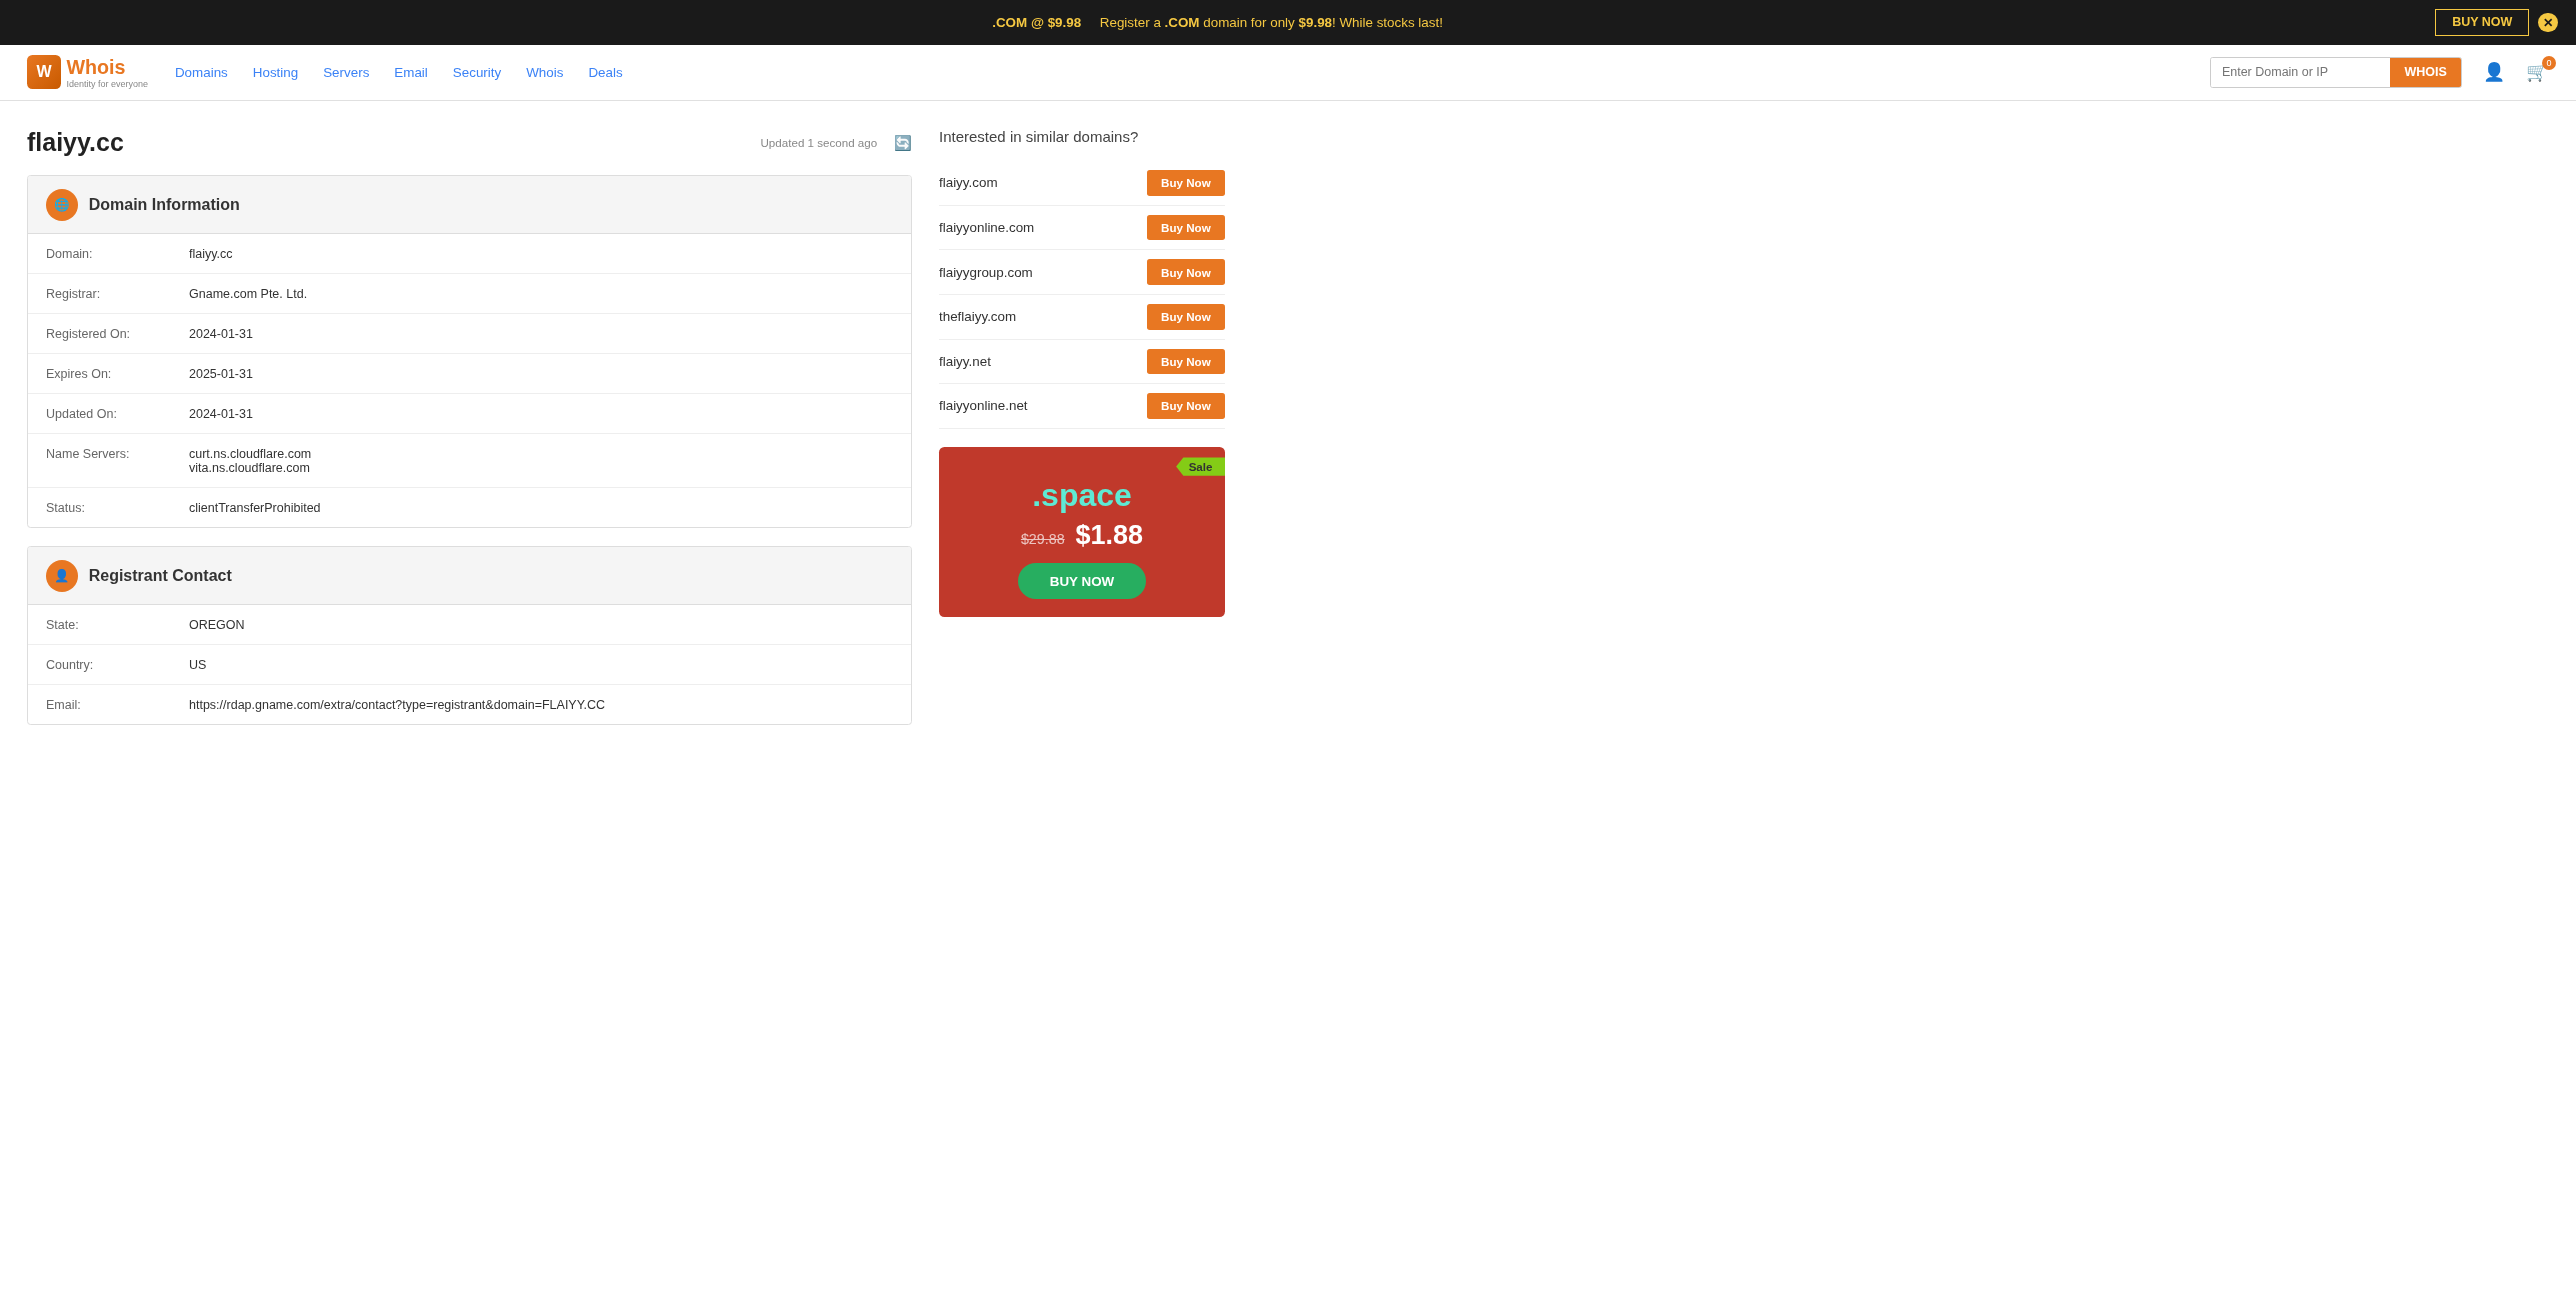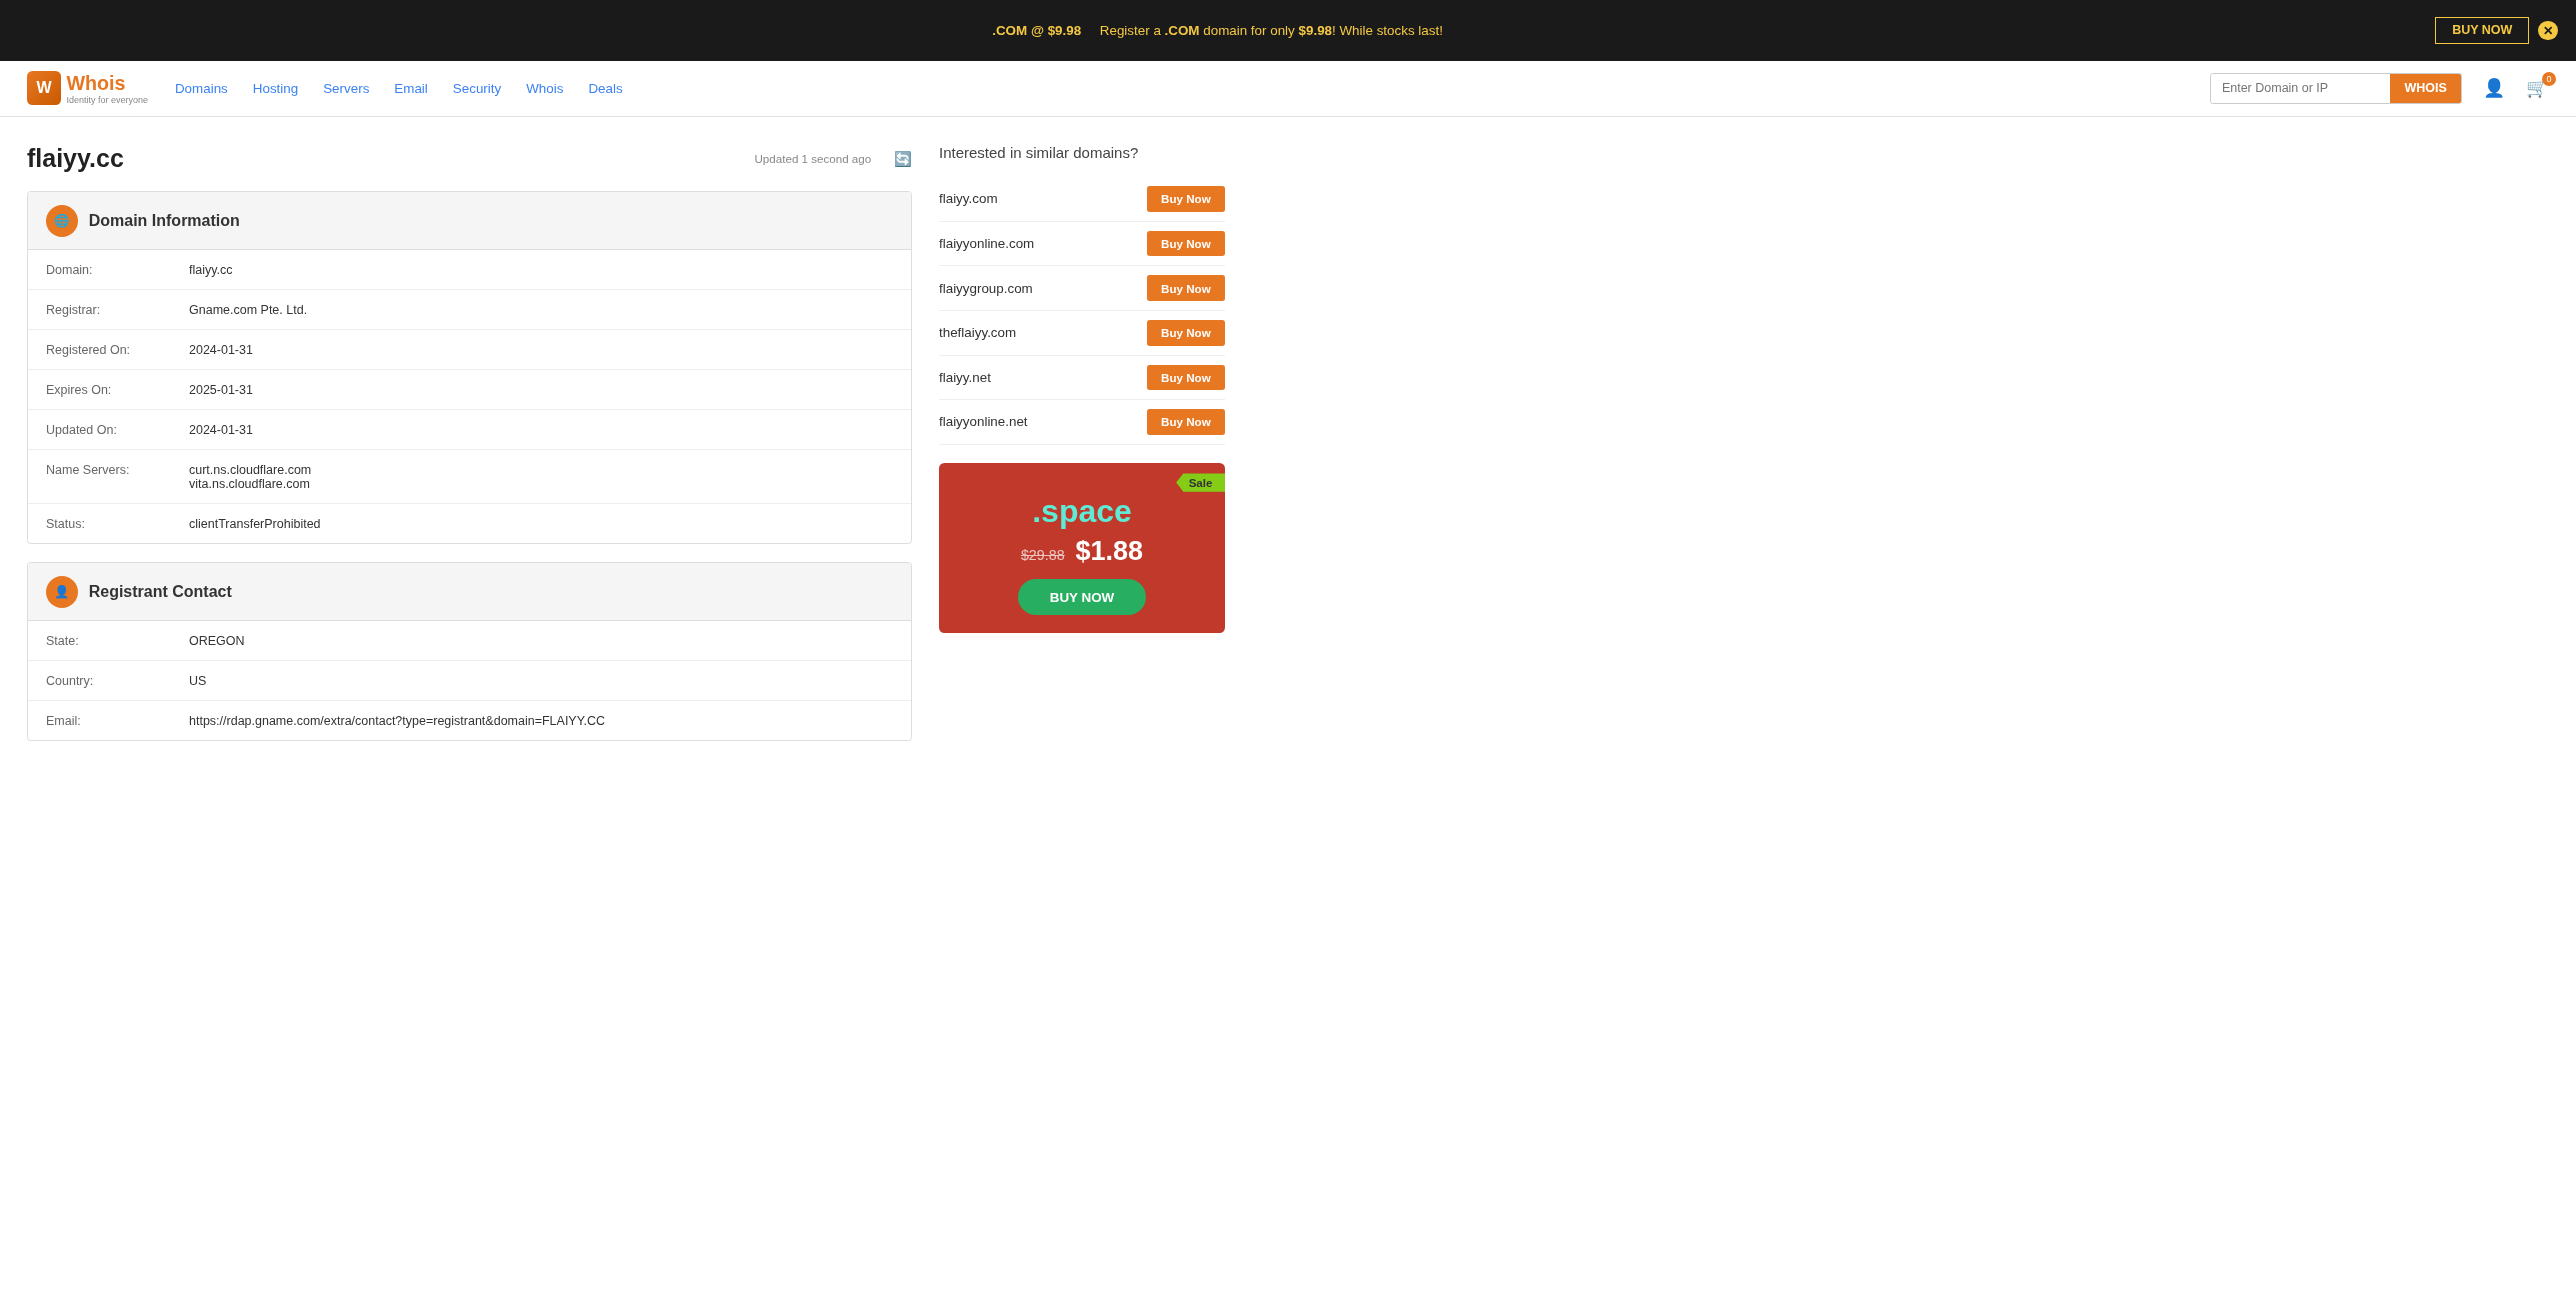--- a/index.html
+++ b/index.html
@@ -5,21 +5,21 @@
     * { margin: 0; padding: 0; box-sizing: border-box; }
     body { font-family: Arial, sans-serif; font-size: 12.5px; color: #333; background: #fff; }
 
     
     .top-banner {
       background: #1a1a1a;
       color: #f5c842;
       display: flex;
       align-items: center;
       justify-content: center;
-      padding: 17px 18px;
+      padding: 9px 18px;
       font-size: 13.4px;
       position: relative;
     }
     .top-banner .banner-text { flex: 1; text-align: center; }
     .top-banner .banner-text strong { font-weight: bold; }
     .banner-buy-btn {
       border: 1.8px solid #f5c842;
       color: #f5c842;
       background: transparent;
       padding: 5.4px 16px;
@@ -97,21 +97,21 @@
     .main { display: flex; padding: 27px 27px 27px 27px; gap: 27px; max-width: 1252px; }
 
     
     .left-col { flex: 1; min-width: 0; }
 
     .page-title-row {
       display: flex; align-items: center; justify-content: space-between;
       margin-bottom: 18px;
     }
     .page-title { font-size: 25px; font-weight: bold; color: #222; }
-    .updated-text { color: #888; font-size: 11.6px; display: flex; align-items: center; gap: 23px; }
+    .updated-text { color: #888; font-size: 11.6px; display: flex; align-items: center; gap: 17px; }
     .refresh-icon { color: #e87722; font-size: 14.3px; cursor: pointer; }
 
     
     .info-card {
       border: 0.9px solid #ddd;
       border-radius: 3.6px;
       margin-bottom: 18px;
       overflow: hidden;
     }
     .card-header {

